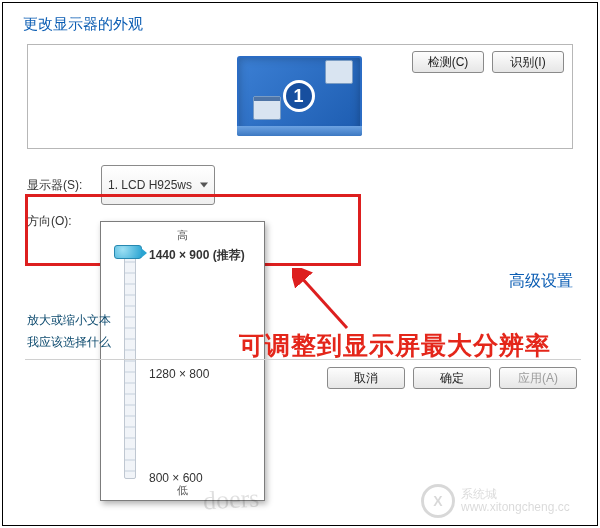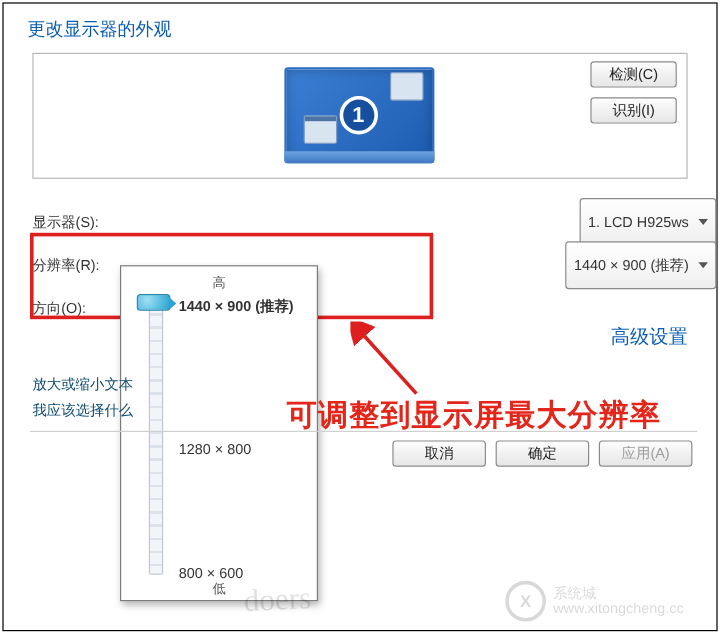--- a/index.html
+++ b/index.html
@@ -8,24 +8,24 @@
     .title { color: #0b5db3; font-size: 15px; padding: 12px 0 10px 20px; }
     .monitor-box { border: 1px solid #b7b7b7; margin: 0 24px 0 24px; height: 105px; position: relative; display: flex; align-items: center; justify-content: center; }
     .monitor-display { width: 135px; height: 85px; position: relative; }
     .screen-bg { width: 125px; height: 80px; background: linear-gradient(135deg,#3b7fd4,#1d5cb0); border: 2px solid #2b6cc4; border-radius: 3px; position: absolute; left: 4px; top: 2px; box-shadow: inset 0 0 10px rgba(0,0,0,.25); }
     .numcircle { width: 32px; height: 32px; background: #174f9f; border: 3px solid #fff; border-radius: 50%; position: absolute; left: 50px; top: 26px; color: #fff; font-weight: bold; display: flex; align-items: center; justify-content: center; font-size: 18px; }
     .mini-win { position: absolute; width: 28px; height: 24px; background: #d9e4f1; border: 1px solid #7a9cc4; border-radius: 2px; }
     .mini-win.a { left: 92px; top: 6px; }
     .mini-win.b { left: 20px; top: 42px; }
     .mini-win.b::before { content: ""; display: block; width: 100%; height: 4px; background: #4e74a6; }
     .taskbar { position: absolute; left: 4px; bottom: 3px; width: 125px; height: 10px; background: linear-gradient(#6da3e2,#3c78c2); border-bottom-left-radius: 2px; border-bottom-right-radius: 2px; }
-    .btn-col { position: absolute; right: 8px; top: 6px; display: flex; flex-direction: column; gap: 8px; }
+    .btn-col { position: absolute; right: 8px; top: 6px; display: flex; flex-direction: row; gap: 8px; }
     .win-btn { min-width: 72px; height: 22px; background: linear-gradient(#fdfdfd,#e6e6e6); border: 1px solid #8a8a8a; border-radius: 3px; font-size: 12px; cursor: pointer; display: flex; align-items: center; justify-content: center; color: #222; }
     .form-rows { margin: 18px 0 0 24px; }
-    .row { display: flex; align-items: center; height: 36px; font-size: 12px; color: #333; justify-content: space-between; }
+    .row { display: flex; align-items: center; height: 36px; font-size: 12px; color: #333; }
     .row .lbl { width: 74px; }
     .select { height: 40px; min-width: 110px; padding: 0 22px 0 6px; background: linear-gradient(#fff,#efefef); border: 1px solid #8a8a8a; border-radius: 3px; font-size: 12px; display: inline-flex; align-items: center; position: relative; cursor: pointer; }
     .select .carety { position: absolute; right: 6px; top: 50%; transform: translateY(-50%); width: 0; height: 0; border-left: 4px solid transparent; border-right: 4px solid transparent; border-top: 5px solid #555; }
     .red-frame { position: absolute; left: 22px; top: 191px; width: 336px; height: 72px; border: 3px solid #dd1f1f; pointer-events: none; }
     .dropdown-pop { position: absolute; left: 97px; top: 218px; width: 165px; height: 280px; background: #fff; border: 1px solid #7c7c7c; box-shadow: 2px 3px 6px rgba(0,0,0,.3); font-size: 12px; }
     .dropdown-pop .caplbl { text-align: center; font-size: 11px; color: #555; }
     .dropdown-pop .topcap { margin-top: 6px; }
     .slider-wrap { position: relative; width: 100%; height: 234px; margin-top: 6px; }
     .track { position: absolute; left: 23px; top: 0; width: 12px; height: 230px; border: 1px solid #bfc7d1; background: repeating-linear-gradient(to bottom,#dbe2ea 0,#dbe2ea 2px,#f1f4f8 2px,#f1f4f8 11px); border-radius: 2px; }
     .thumb { position: absolute; left: 13px; top: -4px; width: 28px; height: 14px; background: radial-gradient(circle at 30% 30%,#9ee0f4,#2aa4d2); border: 1px solid #2788b0; border-radius: 3px; cursor: pointer; }
@@ -65,27 +65,20 @@
       <button class="win-btn">检测(C)</button>
       <button class="win-btn">识别(I)</button>
     </div>
   </div>
 
   <div class="form-rows">
     <div class="row">
       <span class="lbl">显示器(S):</span>
       <div class="select">
         <span>1. LCD H925ws</span>
-        <span class="carety"></span>
-      </div>
-    </div>
-    <div class="row">
-      <span class="lbl">分辨率(R):</span>
-      <div class="select">
-        <span>1440 × 900 (推荐)</span>
         <span class="carety"></span>
       </div>
     </div>
     <div class="row">
       <span class="lbl">方向(O):</span>
     </div>
   </div>
 
   <div class="red-frame"></div>
 

